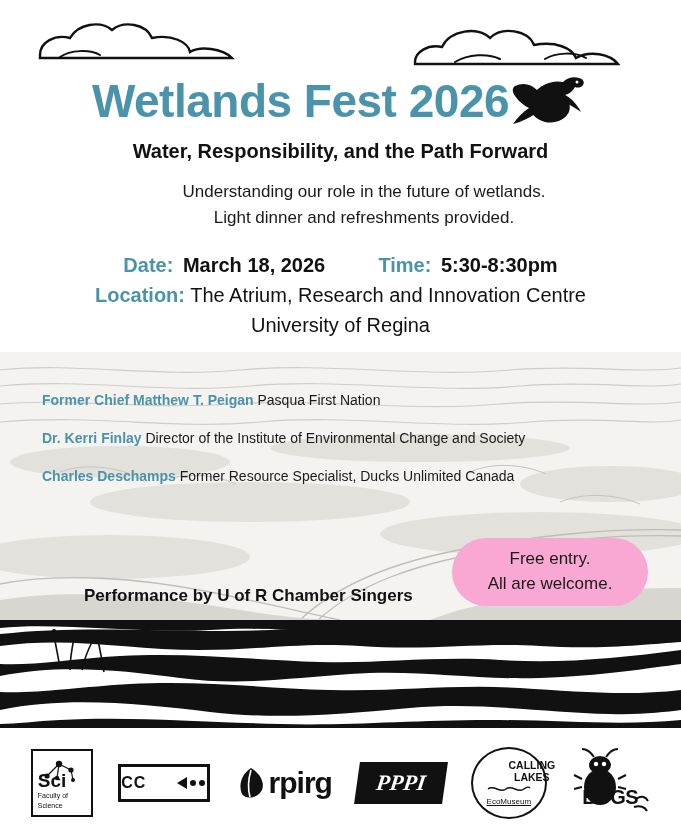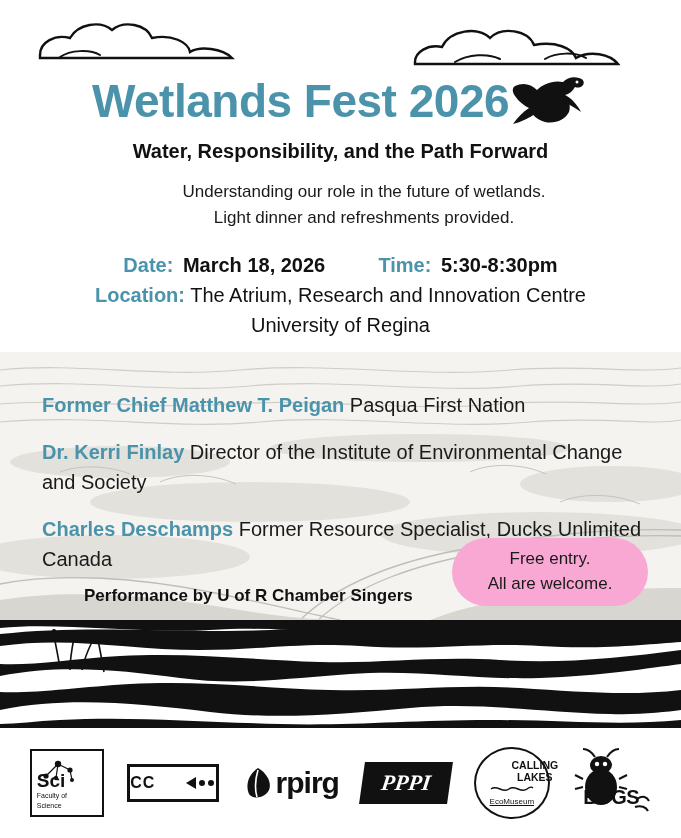--- a/index.html
+++ b/index.html
@@ -103,21 +103,21 @@
     overflow: hidden;
     background: #f2f2f0;
   }
   .mid-band .bgart { position: absolute; inset: 0; }
 
   .speakers {
     position: absolute;
     top: 390px;
     left: 42px;
     width: 600px;
-    font-size: 20px;
+    font-size: 14px;
     line-height: 1.5;
   }
   .speaker { margin-bottom: 17px; }
   .speaker .name {
     color: #4a93ab;
     font-weight: bold;
   }
   .speaker .role {
     color: #1a1a1a;
   }
@@ -171,21 +171,21 @@
     background: #ffffff;
     display: flex;
     align-items: center;
     justify-content: space-around;
     padding: 0 18px;
     box-sizing: border-box;
   }
   .logo { flex: 0 0 auto; display: flex; align-items: center; justify-content: center; }
 
   .logo-sci {
-    width: 74px; height: 68px;
+    width: 62px; height: 68px;
     border: 2px solid #111;
     display: flex; flex-direction: column;
     justify-content: flex-end;
     padding: 4px 5px 5px 5px;
     box-sizing: border-box;
     position: relative;
   }
   .logo-sci .sci-word { font-size: 19px; font-weight: bold; line-height: 1; color:#111; }
   .logo-sci .sci-sub { font-size: 7px; line-height: 1.15; color:#111; margin-top: 2px; }
   .sci-dots { position: absolute; top: 5px; left: 6px; }

